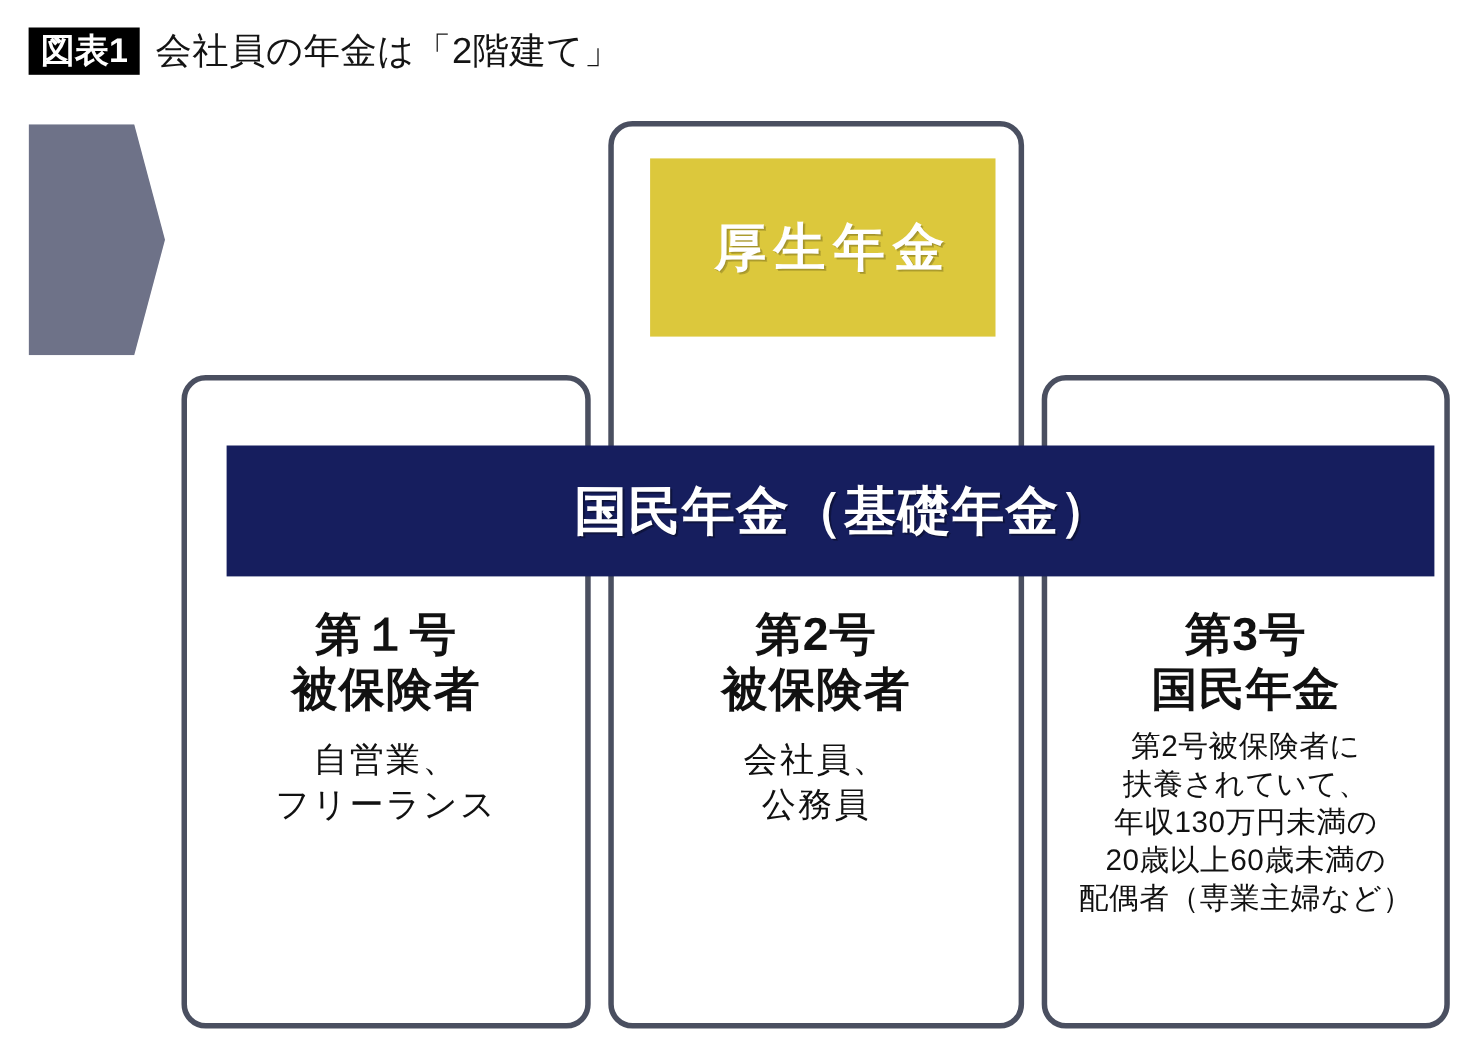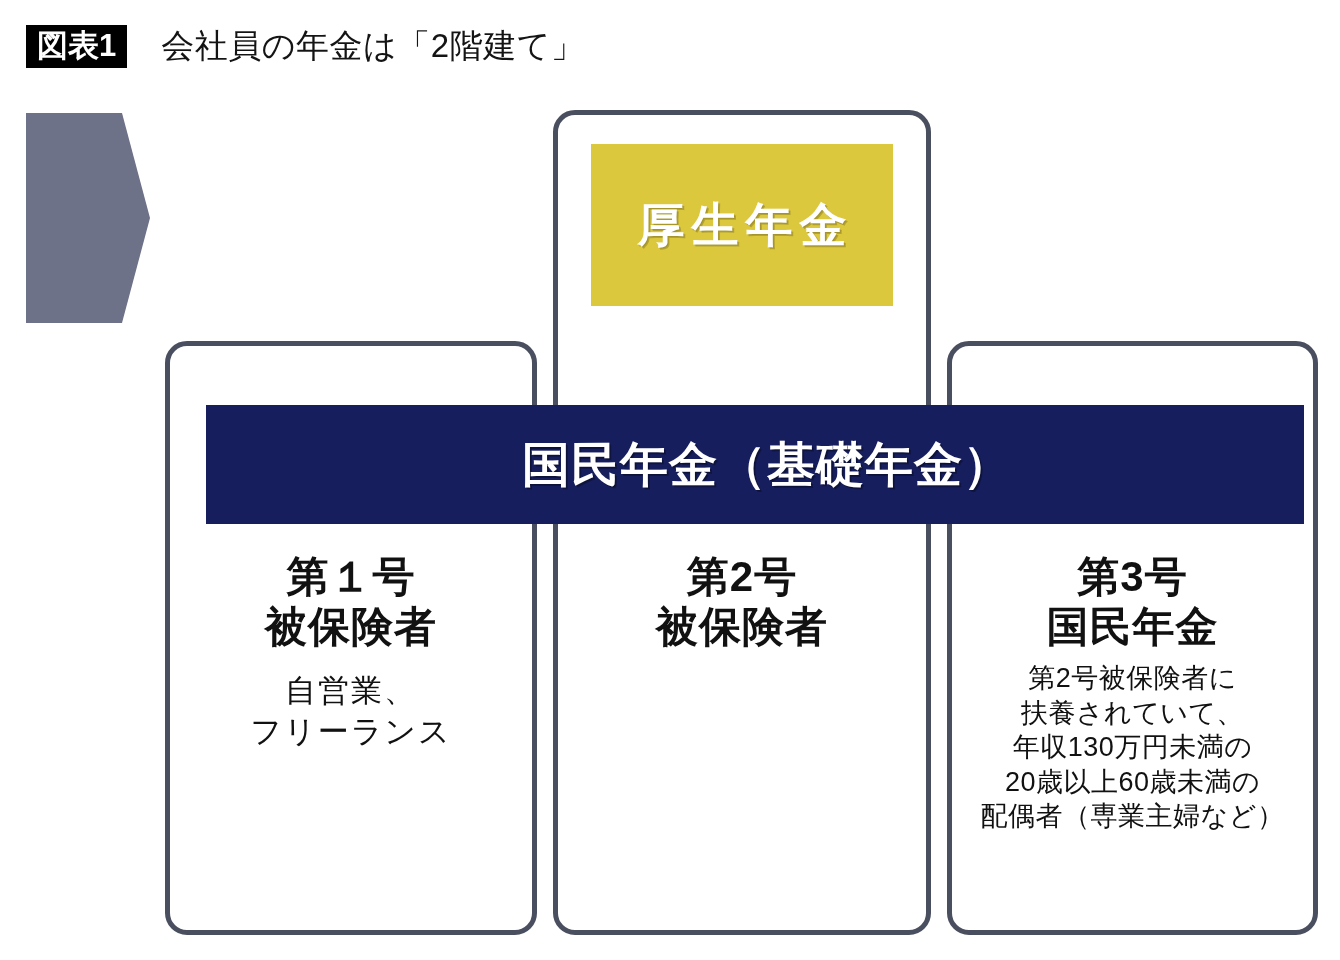--- a/index.html
+++ b/index.html
@@ -20,21 +20,20 @@
   }
 
   
   .title-row {
     position: absolute;
     left: 26px;
     top: 22px;
     height: 48px;
     display: flex;
     align-items: center;
-    gap: 20px;
   }
   .title-badge {
     background: #000000;
     color: #ffffff;
     font-size: 31px;
     font-weight: bold;
     letter-spacing: 0px;
     padding: 5px 11px 7px 11px;
     line-height: 1;
     display: inline-block;
@@ -107,20 +106,21 @@
     position: absolute;
     left: 591px;
     top: 144px;
     width: 302px;
     height: 162px;
     background: #dcc83c;
     display: flex;
     align-items: center;
     justify-content: center;
     z-index: 3;
+    padding-left: 12px;
   }
   #kosei-box .label {
     color: #ffffff;
     font-size: 47px;
     font-weight: bold;
     letter-spacing: 7px;
     padding-left: 7px;
     text-shadow:
       2px 2px 0 rgba(90,80,20,0.30),
       1px 1px 0 rgba(90,80,20,0.18);
@@ -214,20 +214,22 @@
   <div class="col-text" id="col-text-1">
     <div class="col-heading">第１号
 被保険者</div>
     <div class="col-desc">自営業、
 フリーランス</div>
   </div>
 
   <div class="col-text" id="col-text-2">
     <div class="col-heading">第2号
 被保険者</div>
+    <div class="col-desc">会社員、
+公務員</div>
   </div>
 
   <div class="col-text" id="col-text-3">
     <div class="col-heading">第3号
 国民年金</div>
     <div class="col-desc small">第2号被保険者に
 扶養されていて、
 年収130万円未満の
 20歳以上60歳未満の
 配偶者（専業主婦など）</div>

